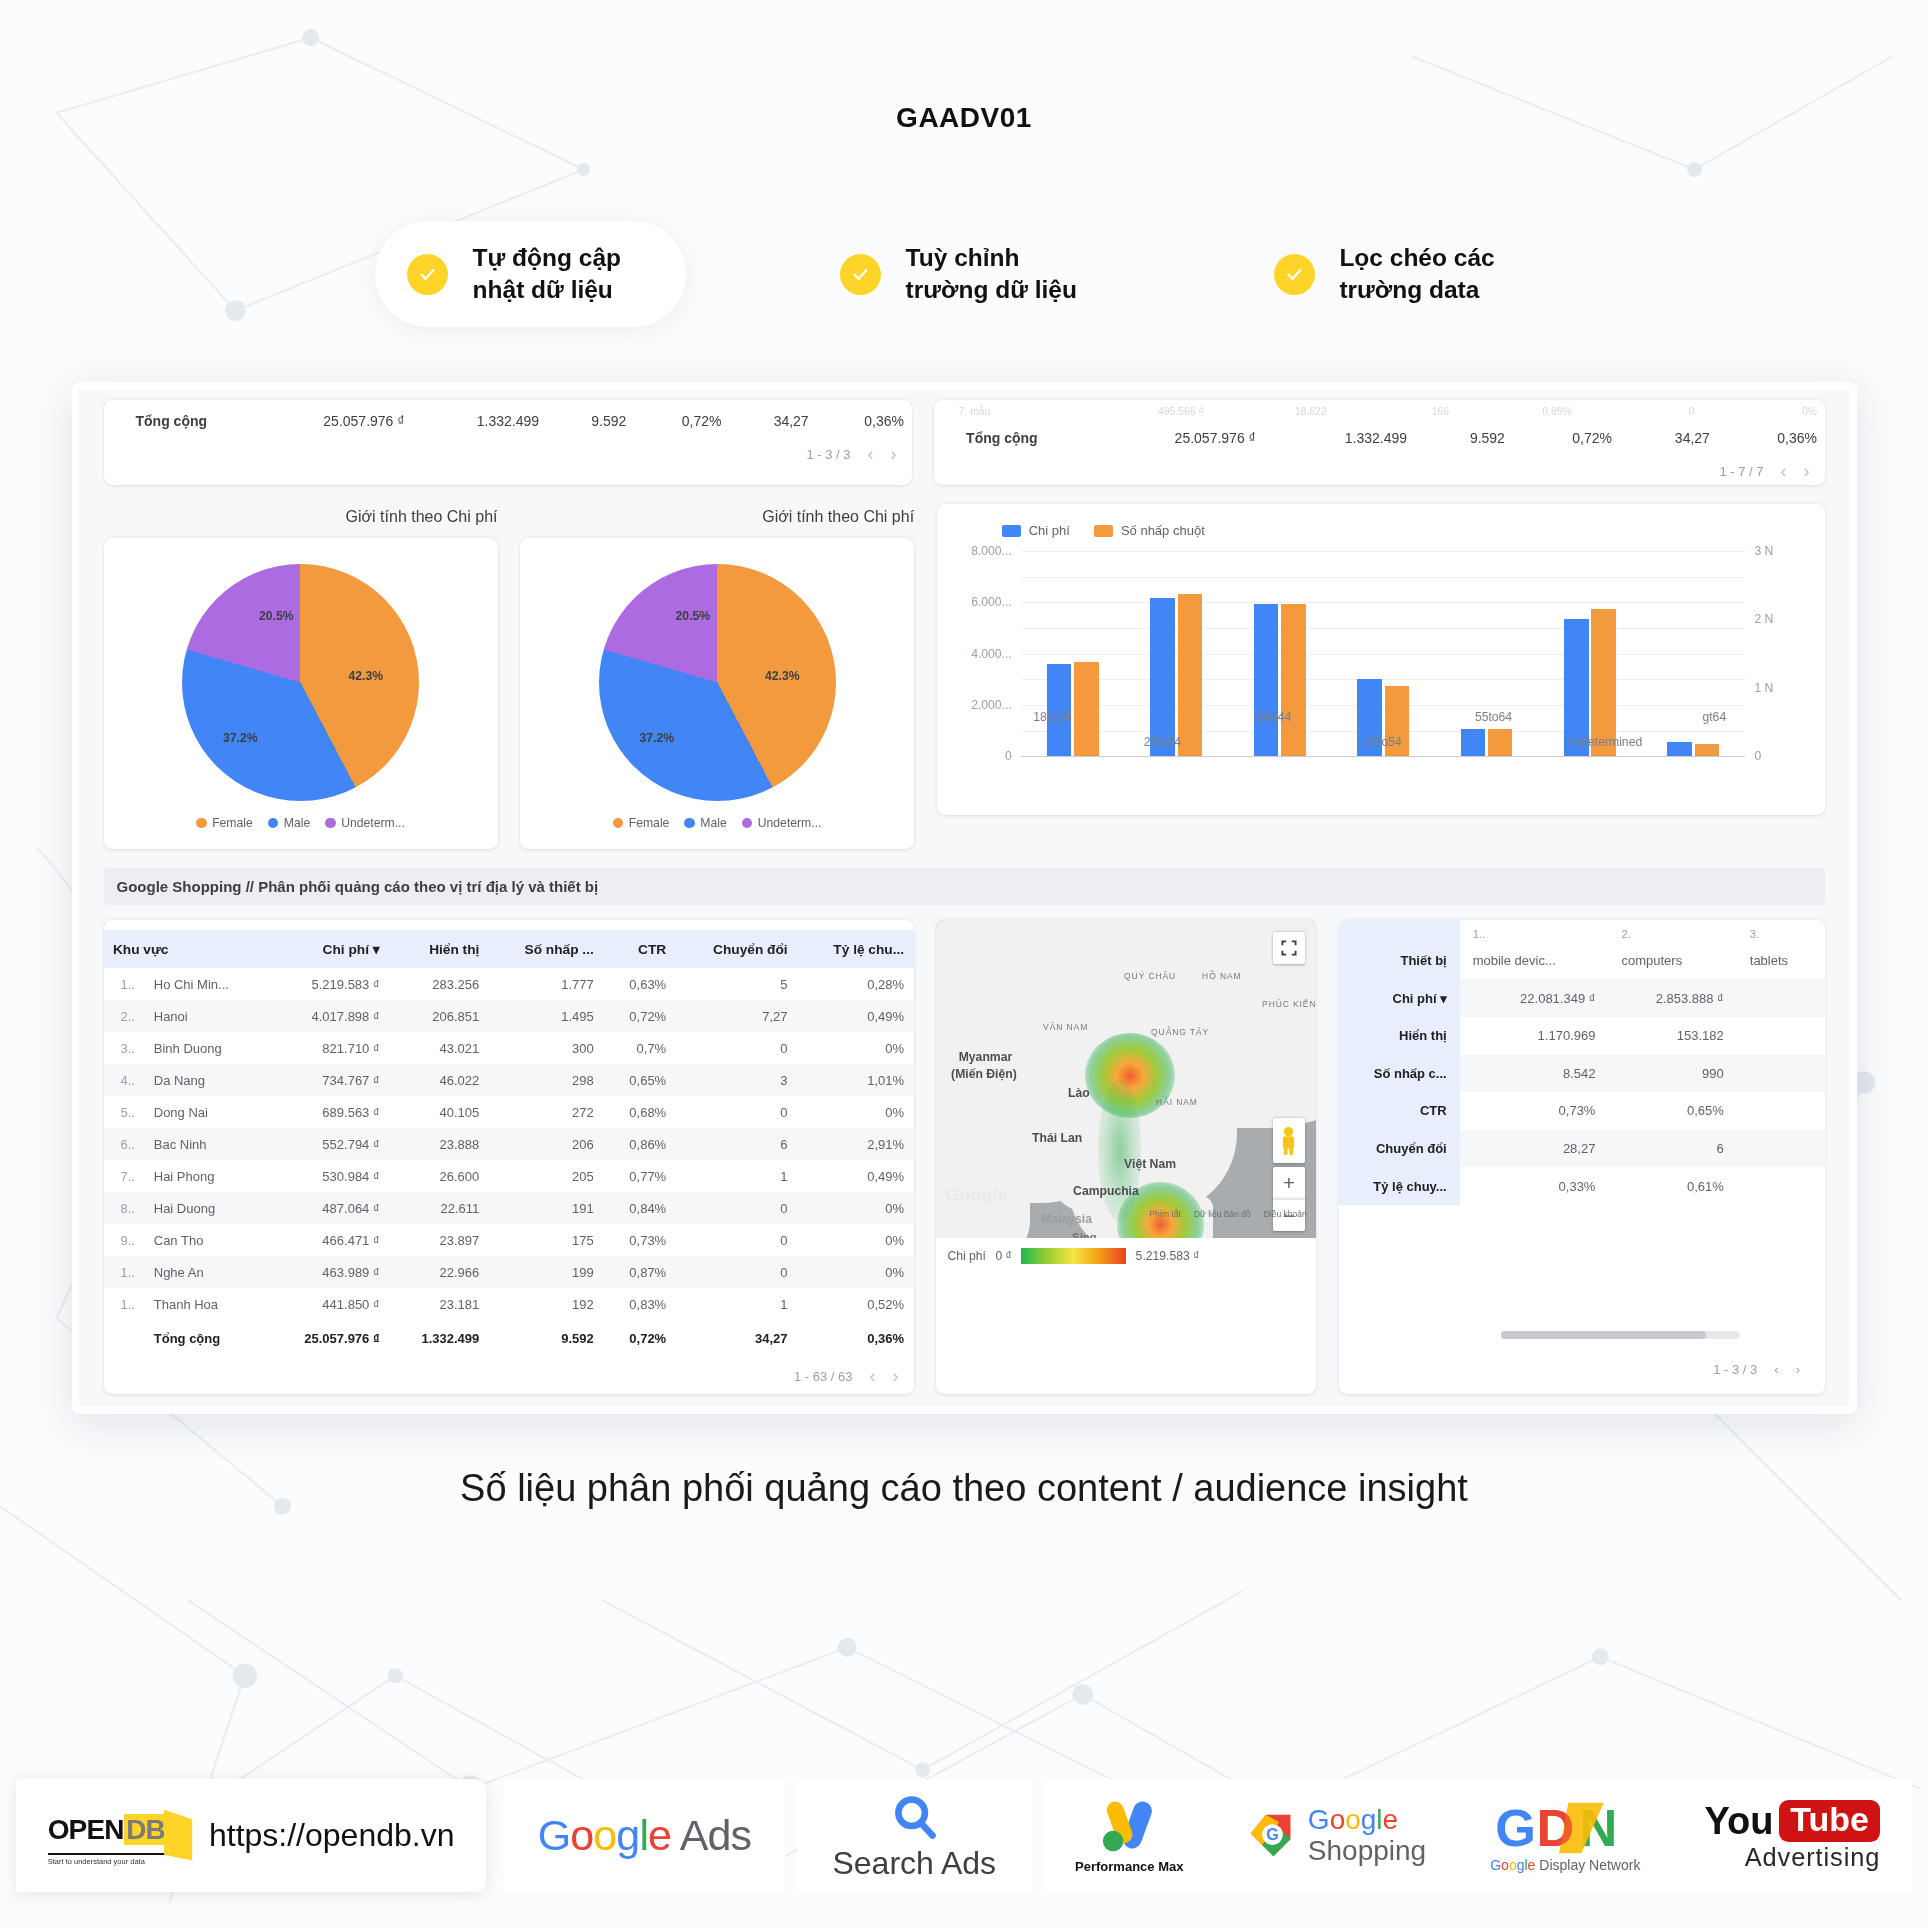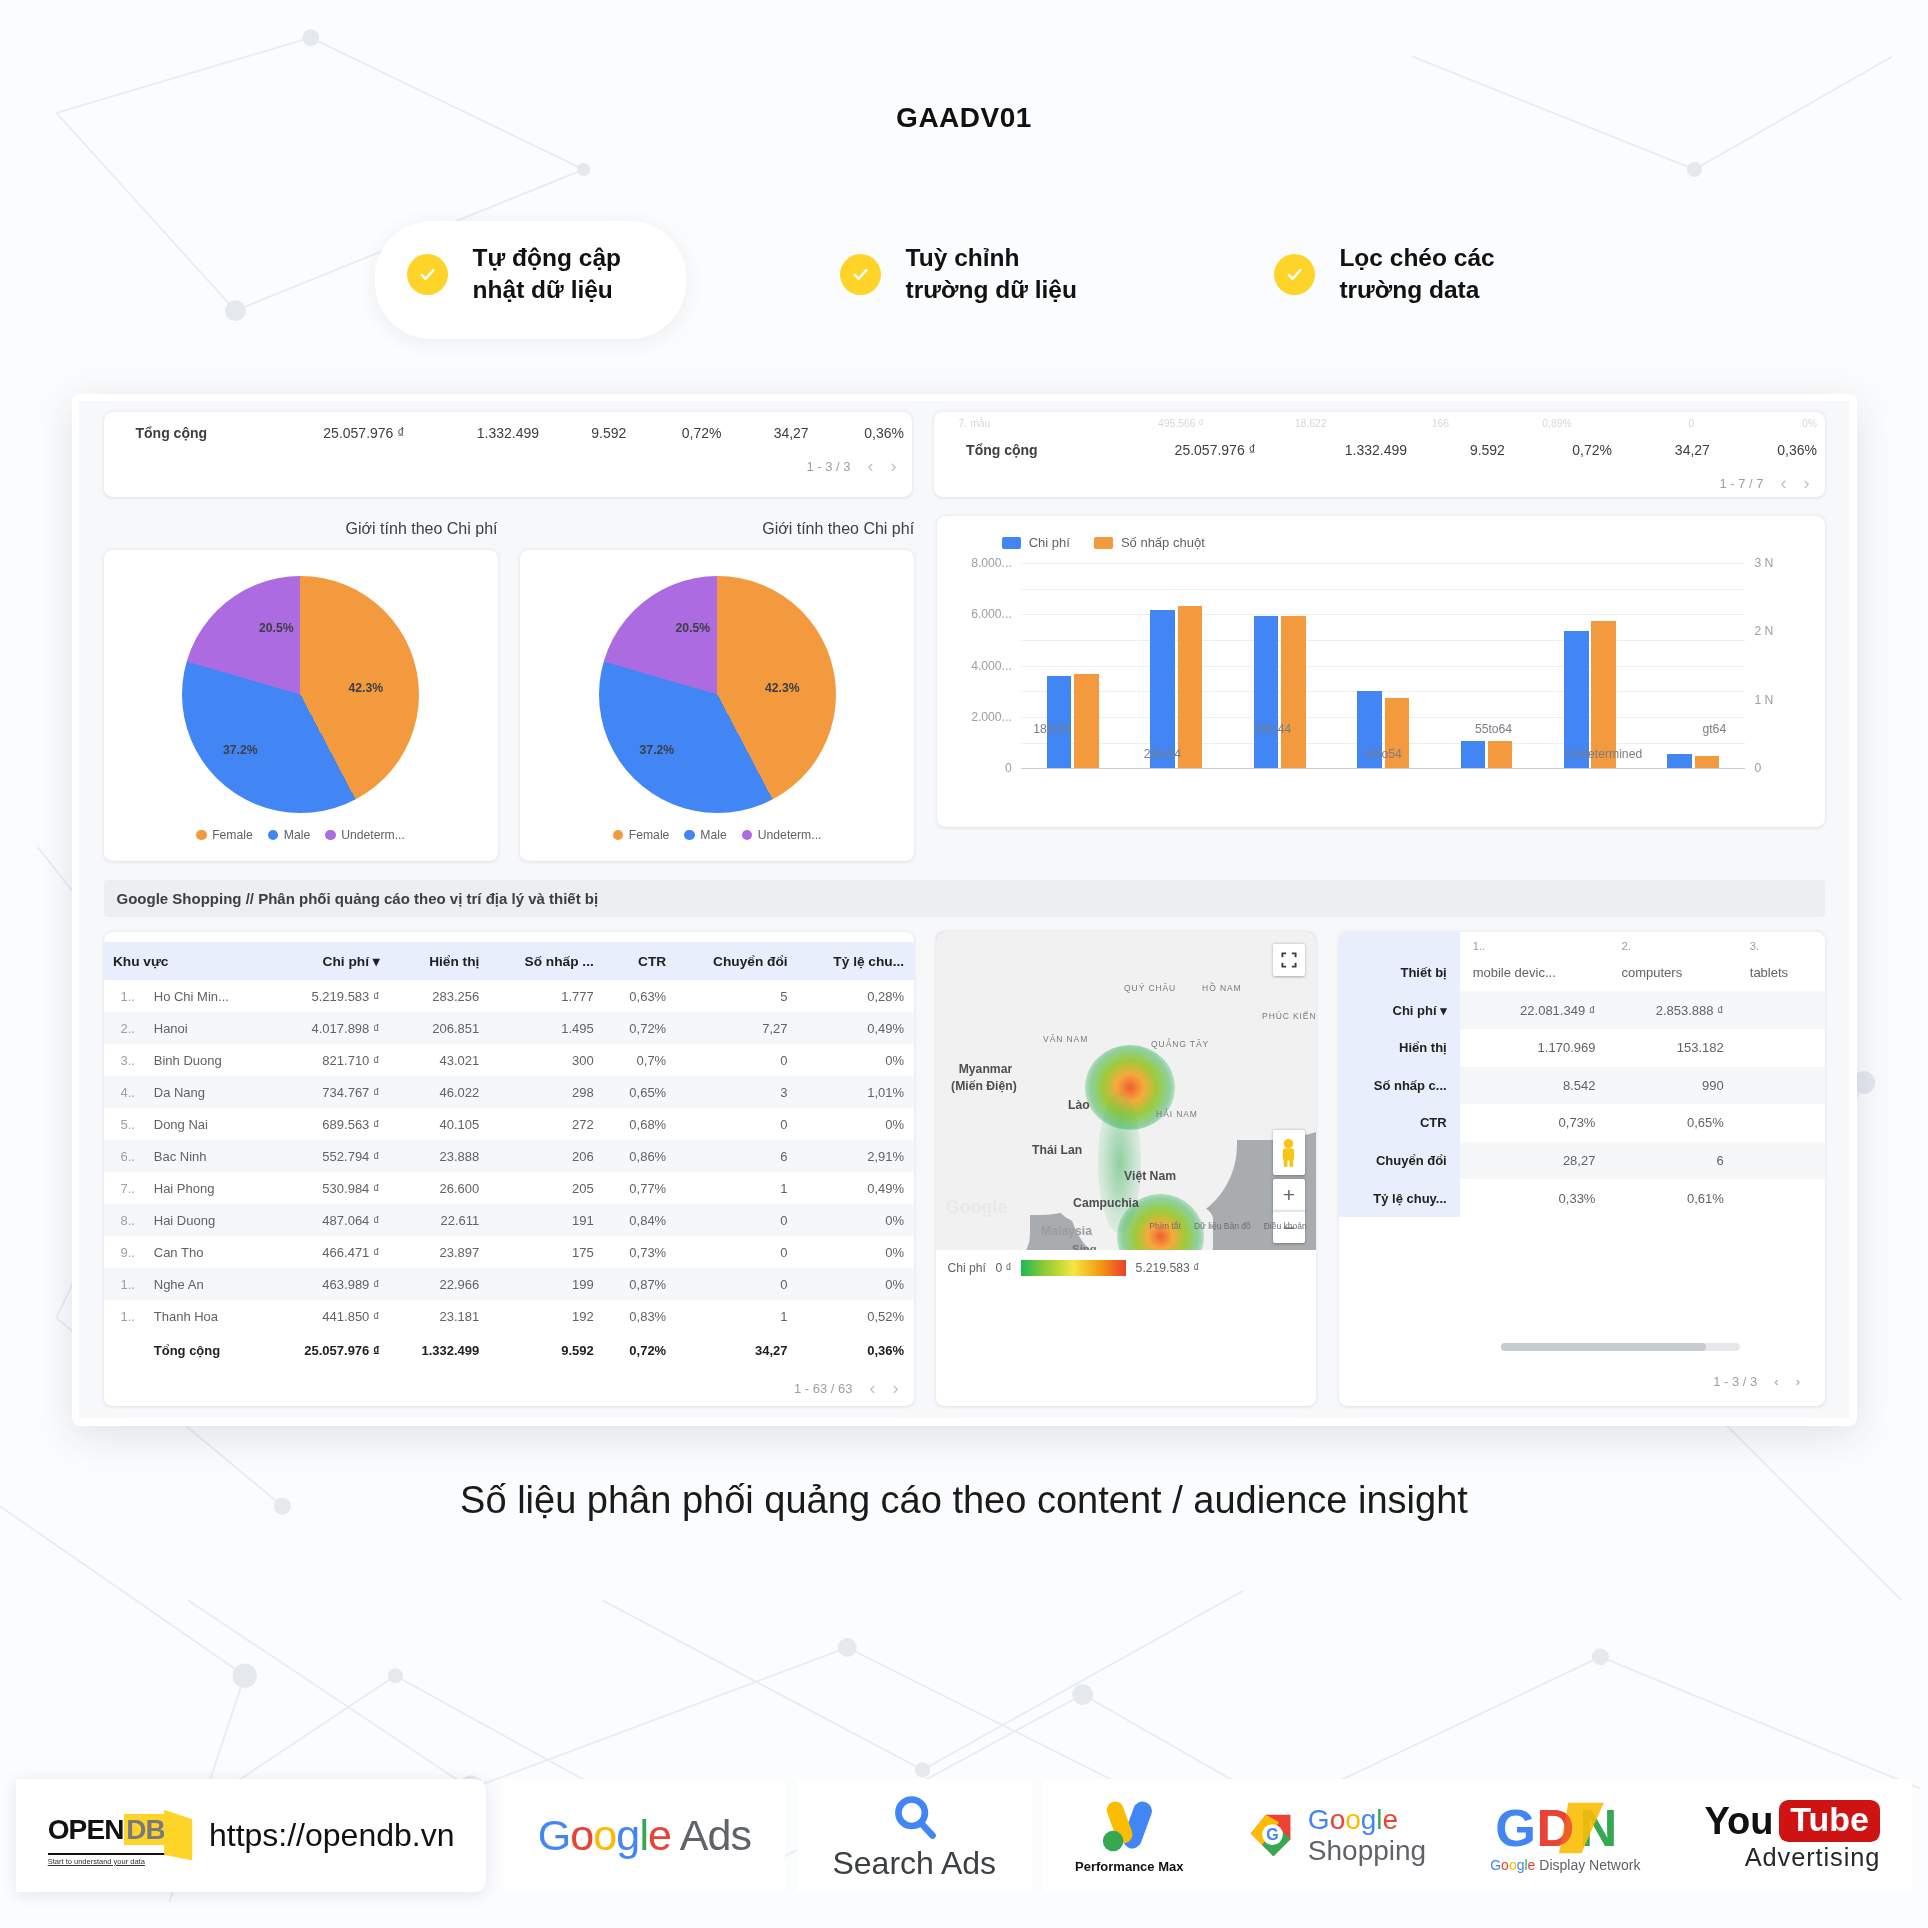--- a/index.html
+++ b/index.html
@@ -23,21 +23,21 @@
     letter-spacing: -0.9px;
   }
 
   
   .badges {
     position: relative; z-index: 2; display: flex; justify-content: center;
     gap: 122px; margin-top: 87px;
   }
   .badge {
     display: flex; align-items: center; gap: 24.5px;
-    background: #fff; border-radius: 56px; padding: 21px 43px 32px 32px;
+    background: #fff; border-radius: 56px; padding: 21px 43px 20px 32px;
     box-shadow: 0 3.8px 21px rgba(20,40,80,0.07);
     min-width: 311px;
   }
   .badge.plain { background: transparent; box-shadow: none; }
   .check {
     width: 41px; height: 41px; border-radius: 50%; background: #FFD429;
     display: flex; align-items: center; justify-content: center; flex: 0 0 41px;
   }
   .check svg { display: block; }
   .badge-text { font-size: 24.5px; font-weight: bold; line-height: 1.32; color: #111; }
@@ -764,21 +764,21 @@
 
 <div class="logo-bar">
 
   <div class="logo-box lb1">
     <div style="display:flex;align-items:center;">
       <div style="position:relative;display:flex;align-items:flex-end;">
         <div>
           <div style="font-size:28px;font-weight:bold;letter-spacing:-0.9px;color:#111;border-bottom:2.8px solid #111;padding-bottom:7px;">
             <span>OPEN</span><span style="color:#7a7a7a;background:#FFD429;padding:0 2.8px;">DB</span>
           </div>
-          <div style="font-size:7.5px;color:#333;margin-top:1.9px;text-decoration:underline;">Start to understand your data</div>
+          <div style="font-size:7.5px;color:#333;margin-top:1.9px;">Start to understand your data</div>
         </div>
         <svg width="32" height="60" viewBox="0 0 34 64" style="margin-left:-3.8px">
           <polygon points="0,4 30,14 30,58 0,52" fill="#FFD429"></polygon>
         </svg>
       </div>
       <span class="opendb-url">https://opendb.vn</span>
     </div>
   </div>
 
   <div class="logo-box lb2">

